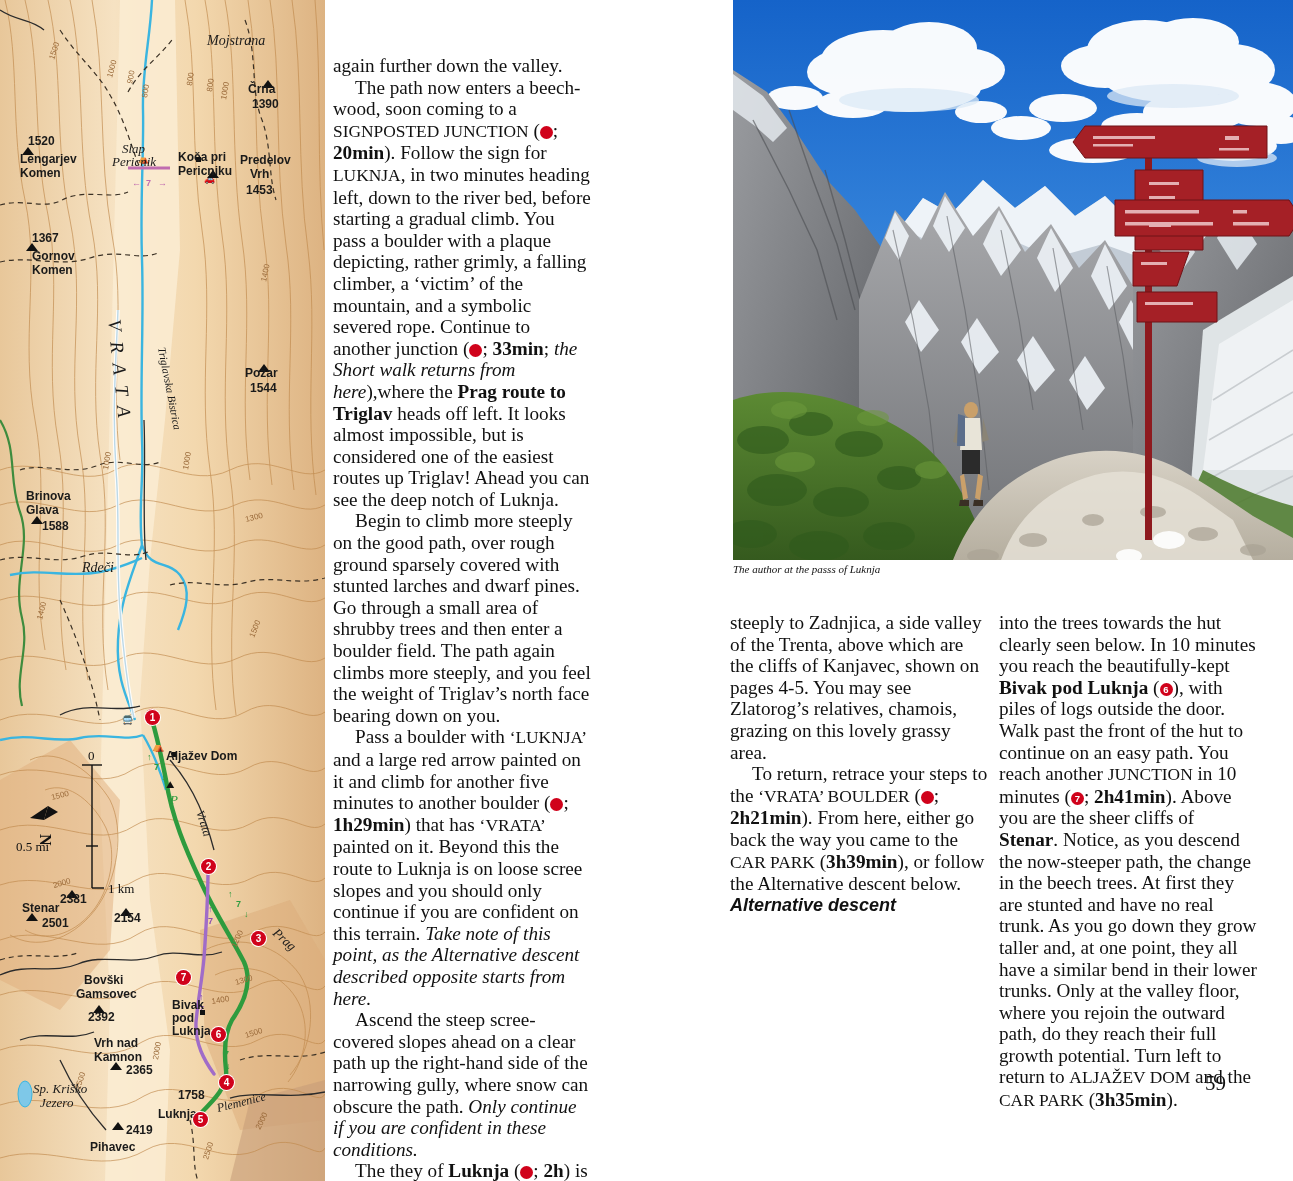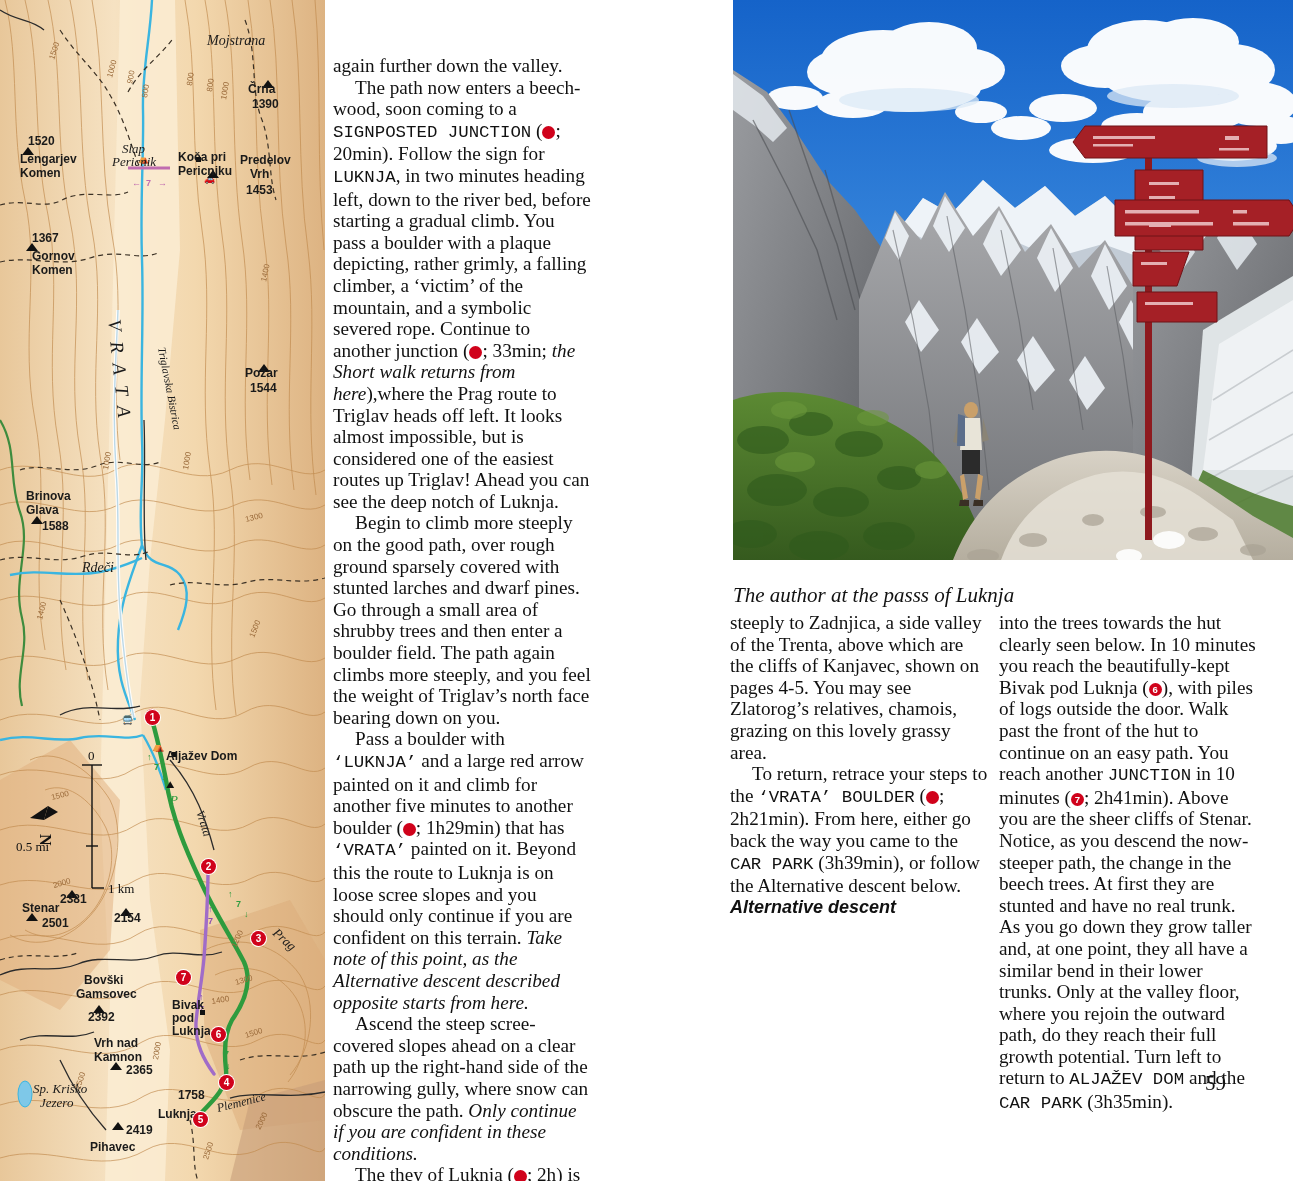--- a/index.html
+++ b/index.html
@@ -23,37 +23,37 @@
 
   
   .col{position:absolute;font-size:19.2px;line-height:21.6px;text-align:left;
        color:#111;font-family:"Liberation Serif",serif;}
   #col1{left:333px;top:55px;width:258px;}
   #col2{left:730px;top:612px;width:258px;}
   #col3{left:999px;top:612px;width:258px;}
 
   .col p{margin:0;text-indent:1.15em;}
   .col p.noind{text-indent:0;}
-  b{font-weight:normal;margin-top:12px;}
+  b{font-weight:bold;margin-top:12px;}
   i{font-style:italic;}
-  .sans{font-family:Liberation Mono, monospace;font-size:17.4px;}
+  .sans{font-family:Liberation Serif, serif;font-size:17.4px;}
   .subhead{font-family:"Liberation Sans",sans-serif;font-weight:bold;font-style:italic;
            font-size:18px;display:block;}
 
   
   .num{display:inline-block;width:13px;height:13px;border-radius:50%;
        background:#d0021b;color:#fff;font-family:"Liberation Sans",sans-serif;
        font-size:9.5px;font-weight:bold;line-height:13.5px;text-align:center;
        vertical-align:1px;}
 
   
   #photo{position:absolute;left:733px;top:0;width:560px;height:560px;overflow:hidden;}
   #photo svg{display:block;}
   #caption{position:absolute;left:733px;top:563px;width:560px;
-           font-family:"Liberation Serif",serif;font-style:italic;font-size:21px;color:#111;margin-top:20px;}
+           font-family:"Liberation Serif",serif;font-style:italic;font-size:11px;color:#111;}
 
   #page-no{position:absolute;left:1205px;top:1071px;font-size:21px;color:#111;}
 </style>
 </head>
 <body>
 
 <div id="map-panel">
   <svg id="map-svg" width="325" height="1181" viewBox="0 0 325 1181">
     <defs>
       <linearGradient id="relief" x1="0" y1="0" x2="1" y2="0">

